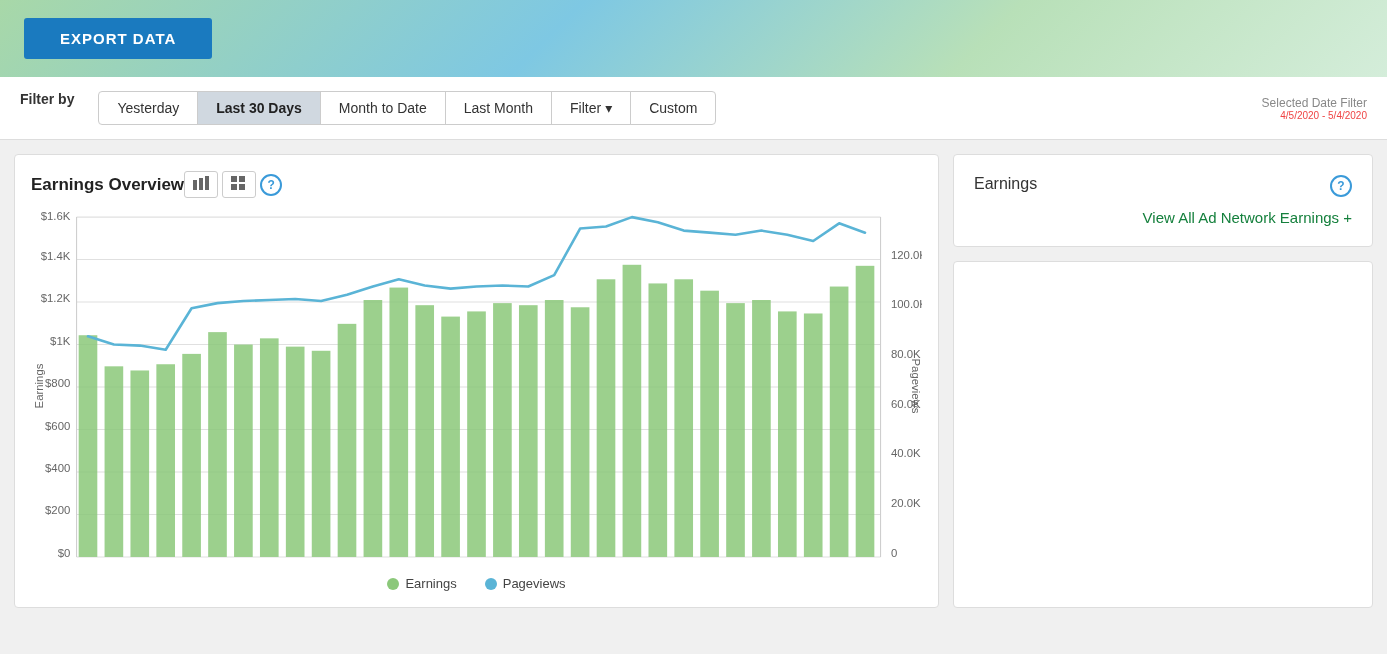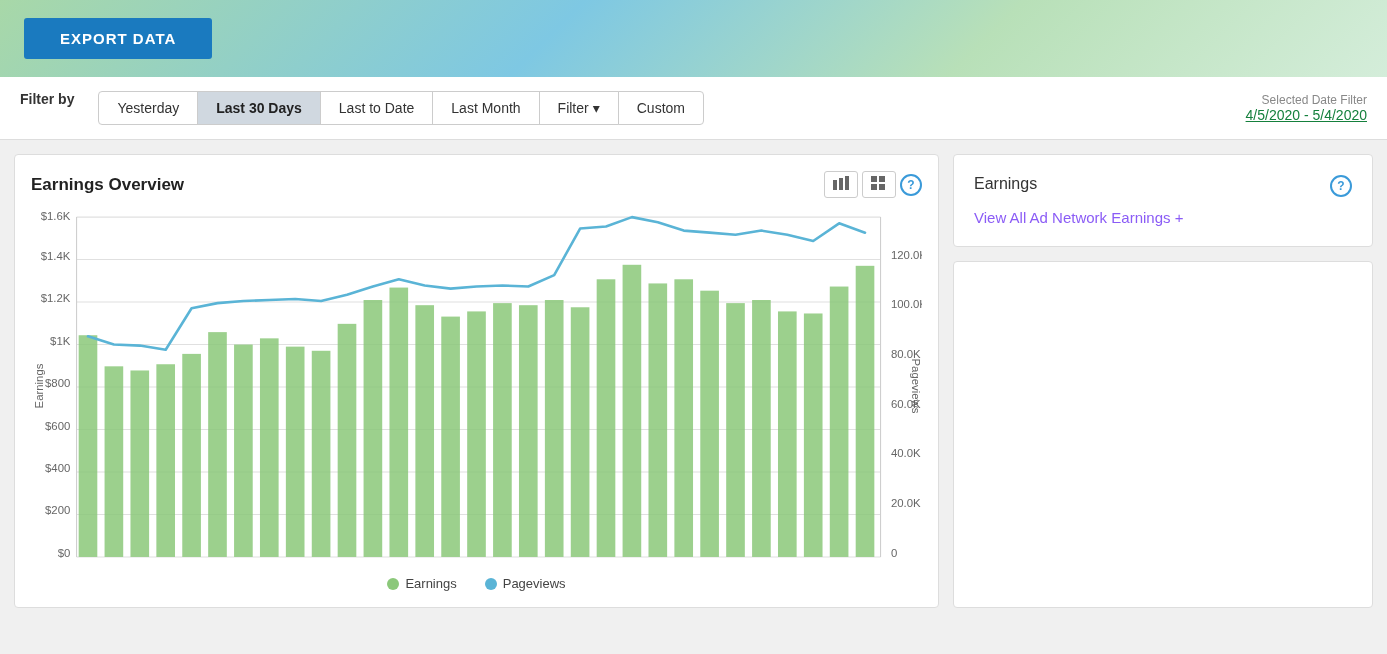--- a/index.html
+++ b/index.html
@@ -54,40 +54,39 @@
     .filter-btn:first-child { border-radius: 4px 0 0 4px; }
     .filter-btn:last-child { border-radius: 0 4px 4px 0; }
     .filter-btn.active {
       background: #d0d8e0;
       font-weight: 600;
       color: #222;
     }
     .filter-btn.dropdown { display: flex; align-items: center; gap: 4px; }
     .filter-right { text-align: right; }
     .date-range-label { font-size: 12px; color: #888; }
-    .date-range-value { font-size: 14px; color: #15803d; font-weight: 500; text-decoration: underline; }
+    .date-range-value { font-size: 10px; color: #ef4444; font-weight: 500; }
 
     .main-content {
       display: flex;
       gap: 14px;
       padding: 14px;
     }
 
     .chart-panel {
       background: #fff;
       border-radius: 4px;
       border: 1px solid #ddd;
       flex: 1;
       padding: 16px;
       min-width: 0;
     }
     .chart-header {
       display: flex;
       align-items: center;
-      justify-content: space-between;
       margin-bottom: 8px;
     }
     .chart-title {
       font-size: 17px;
       font-weight: 600;
       color: #222;
     }
     .chart-controls { display: flex; gap: 4px; align-items: center; }
     .chart-view-btn {
       border: 1px solid #ccc;
@@ -158,22 +157,22 @@
     .earnings-amount {
       font-size: 52px;
       font-weight: 700;
       color: #3a7a1a;
       width: 100%;
       text-align: center;
       margin-bottom: 8px;
     }
     .earnings-link {
       font-size: 15px;
-      color: #8b5cf6;
-      text-align: left;
+      color: #15803d;
+      text-align: right;
       width: 100%;
     }
     .empty-panel {
       background: #fff;
       border: 1px solid #ddd;
       border-radius: 4px;
       flex: 1;
       min-height: 300px;
     }
   </style>
@@ -183,21 +182,21 @@
 <div class="header">
   <button class="export-btn">EXPORT DATA</button>
 </div>
 
 <div class="filter-bar">
   <div class="filter-left">
     <span class="filter-label">Filter by</span>
     <div class="filter-buttons">
       <button class="filter-btn">Yesterday</button>
       <button class="filter-btn active">Last 30 Days</button>
-      <button class="filter-btn">Last to Date</button>
+      <button class="filter-btn">Month to Date</button>
       <button class="filter-btn">Last Month</button>
       <button class="filter-btn dropdown">
         <span>Filter</span>
         <span>▾</span>
       </button>
       <button class="filter-btn">Custom</button>
     </div>
   </div>
   <div class="filter-right">
     <div class="date-range-label">Selected Date Filter</div>

